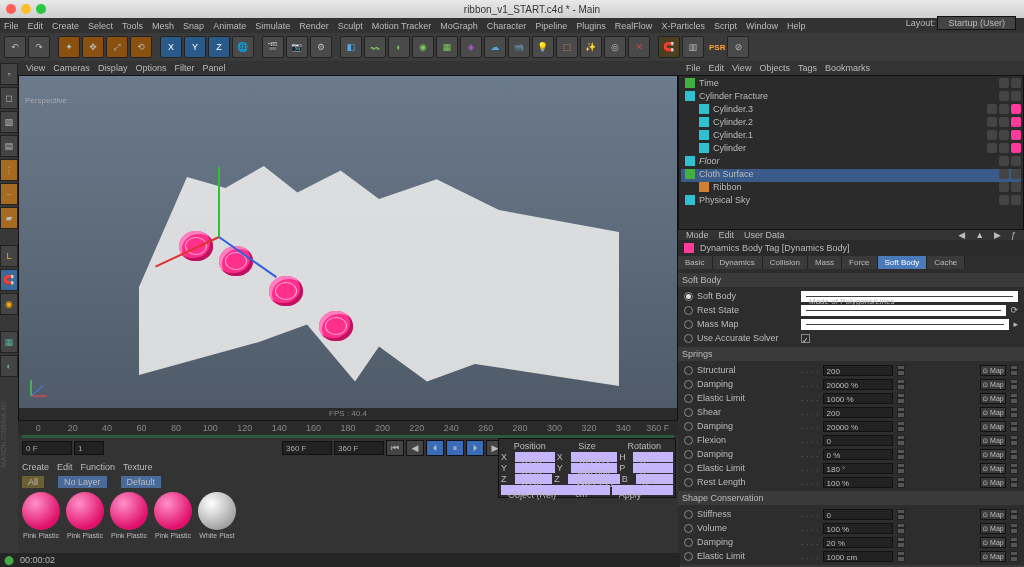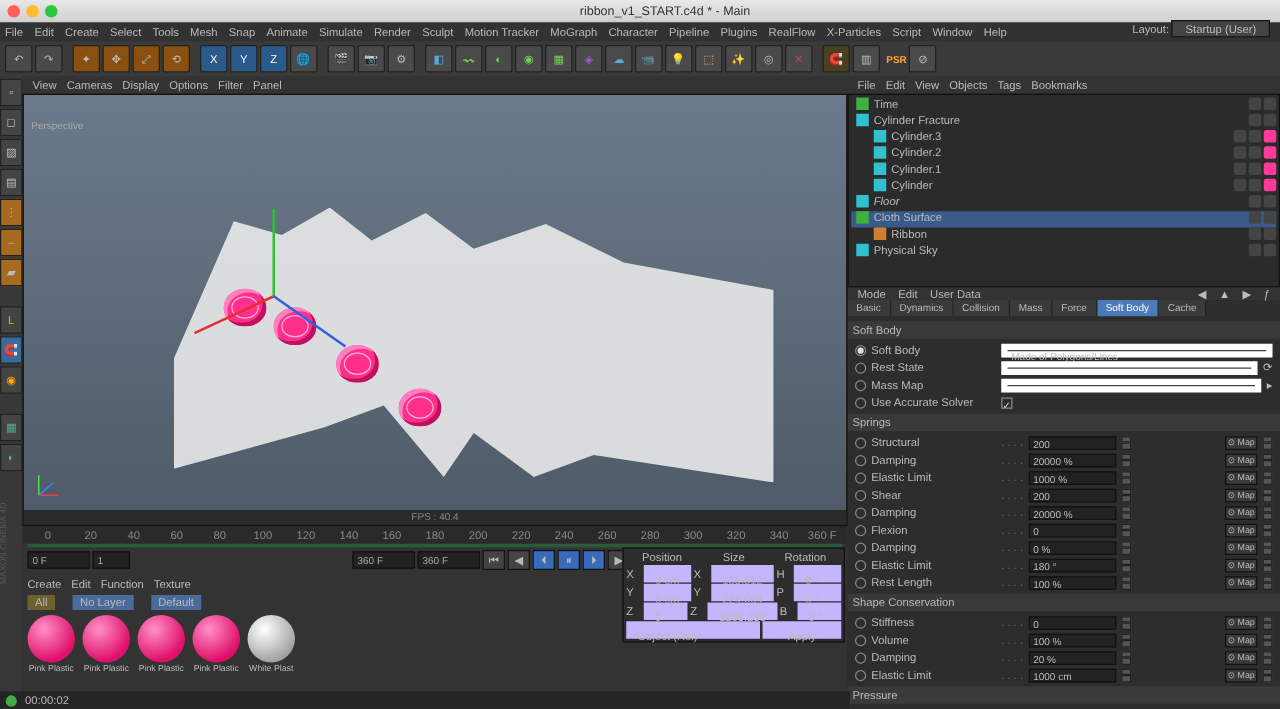--- a/index.html
+++ b/index.html
@@ -77,21 +77,21 @@
 .mapbtn{width:26px;height:11px;background:#3a3a3a;border:1px solid #111;font-size:7px;text-align:center;line-height:10px;margin-left:auto}
 .radio{width:9px;height:9px;border-radius:50%;border:1px solid #888;display:inline-block}
 .radio.on::after{content:'';display:block;width:5px;height:5px;background:#ddd;border-radius:50%;margin:1px}
 .chk{width:9px;height:9px;border:1px solid #888;display:inline-block}
 .chk.on::after{content:'✓';font-size:8px;line-height:8px;color:#ddd}
 .coordpanel{position:absolute;left:498px;top:438px;width:178px;background:#2d2d2d;border:1px solid #111;padding:2px;font-size:8px}
 .coordpanel .chdr{display:flex}
 .coordpanel .chdr div{flex:1;text-align:center}
 .crow{display:flex;gap:2px;margin-top:1px;align-items:center}
 .crow .cl{width:12px}
-.crow .cv{flex:1;background:#222;border:7px solid #c4b5fd;height:10px;padding:0 2px;line-height:10px}
+.crow .cv{flex:1;background:#222;border:5px solid #c4b5fd;height:10px;padding:0 2px;line-height:10px}
 .footer{position:absolute;bottom:0;left:0;height:14px;background:#252525;width:680px;display:flex;align-items:center;padding:0 4px;gap:6px}
 .sidelogo{position:absolute;left:0;bottom:100px;writing-mode:vertical-rl;font-size:7px;color:#555;transform:rotate(180deg)}
 .layoutdrop{position:absolute;right:8px;top:18px;font-size:8px;color:#aaa}
 </style>
 </head>
 <body>
 
 <div class="titlebar">
   <div class="traffic">
     <span class="t-red"></span>
@@ -396,20 +396,24 @@
     <div class="attrpanel">
       <div class="attrmenu">
         <span>Mode</span>
         <span>Edit</span>
         <span>User Data</span>
         <span style="margin-left:auto">◀</span>
         <span>▲</span>
         <span>▶</span>
         <span>ƒ</span>
       </div>
+      <div class="attrtitle">
+        <span class="oicon oi-pink"></span>
+        <span>Dynamics Body Tag [Dynamics Body]</span>
+      </div>
       <div class="tabs">
         <div class="tab">Basic</div>
         <div class="tab">Dynamics</div>
         <div class="tab">Collision</div>
         <div class="tab">Mass</div>
         <div class="tab">Force</div>
         <div class="tab sel">Soft Body</div>
         <div class="tab">Cache</div>
       </div>
       <div class="section">
@@ -672,21 +676,21 @@
   <div class="crow">
       <span class="cl">Z</span>
       <span class="cv">0 cm</span>
       <span class="cl">Z</span>
       <span class="cv">1285.253 cm</span>
       <span class="cl">B</span>
       <span class="cv">0 °</span>
     </div>
   <div class="crow">
       <span class="cv" style="flex:2">Object (Rel)</span>
-      <span class="cv" style="text-align:center">Apply</span>
+      <span class="cv" style="">Apply</span>
     </div>
 </div>
 
 <div class="footer">
   <span style="color:#4a4">⬤</span>
   <span>00:00:02</span>
 </div>
 <div class="sidelogo">MAXON CINEMA 4D</div>
 
 </body></html>

